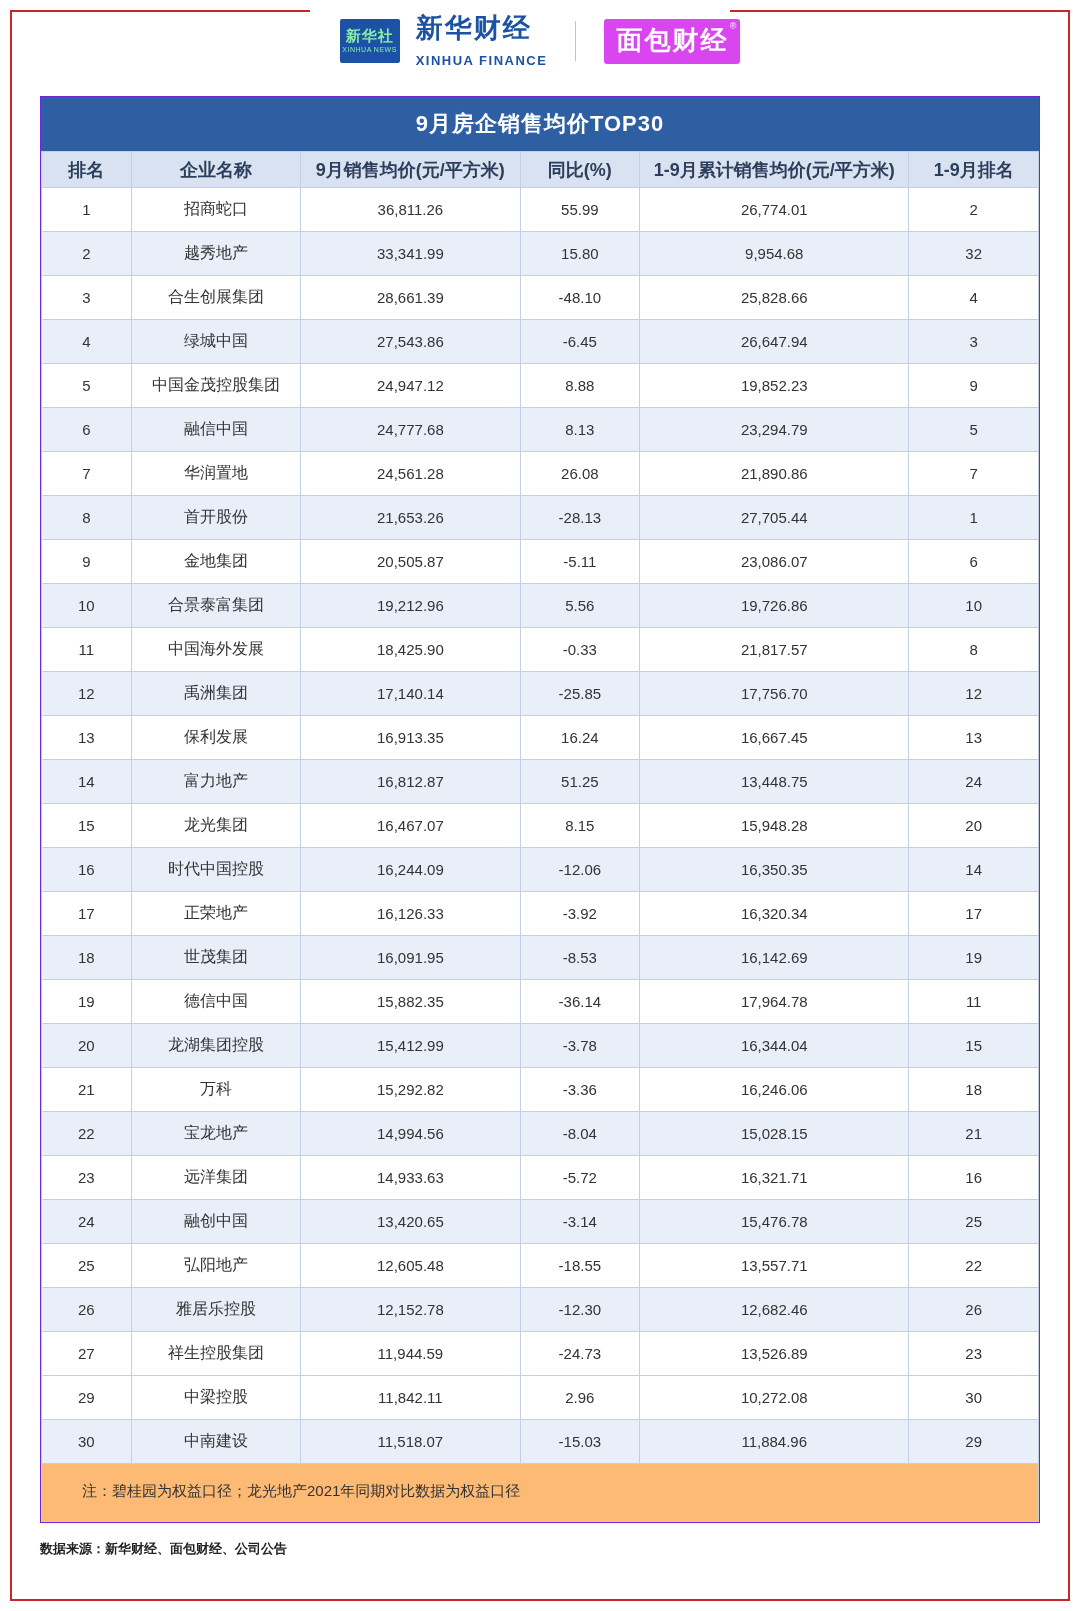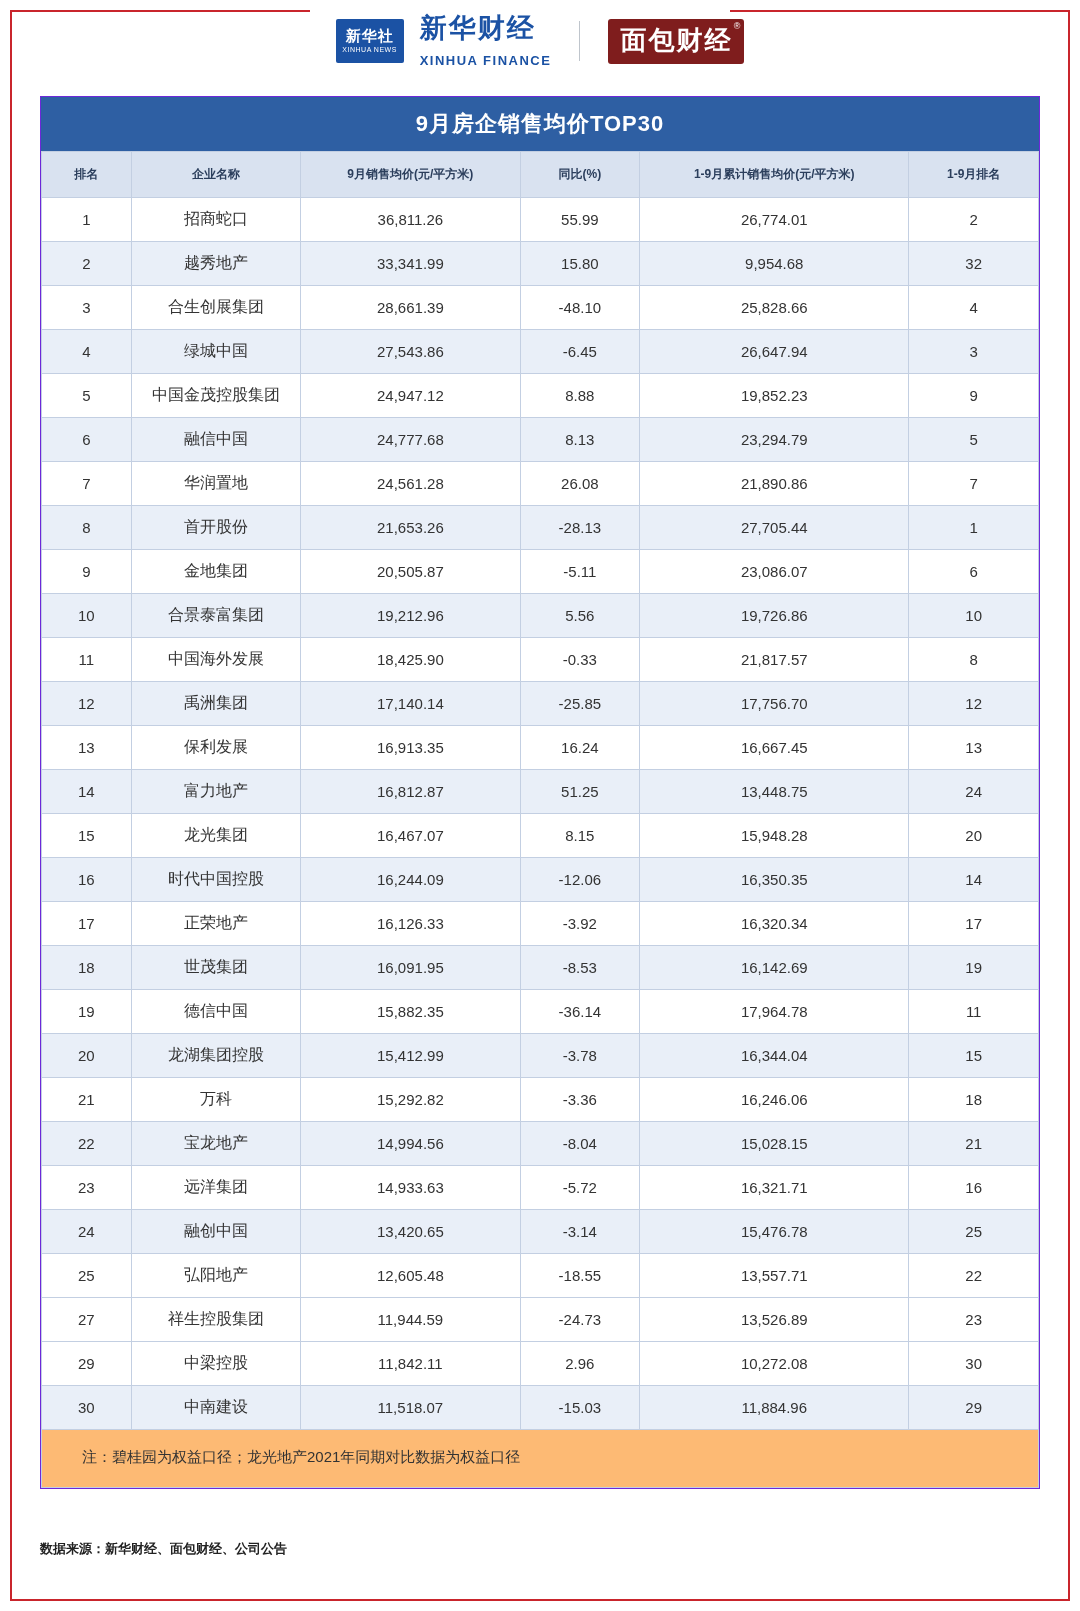--- a/index.html
+++ b/index.html
@@ -74,22 +74,22 @@
     align-items: center;
     justify-content: center;
     gap: 16px;
   }
   .logo-xinhua-news {
     display: flex;
     flex-direction: column;
     align-items: center;
     justify-content: center;
     background: #1b52a4;
-    color: #ffffff;
-    width: 68px;
+    color: #86efac;
+    width: 60px;
     height: 44px;
     border-radius: 2px;
     line-height: 1.05;
   }
   .logo-xinhua-news .cn {
     font-size: 15px;
     font-weight: bold;
     letter-spacing: 1px;
   }
   .logo-xinhua-news .en {
@@ -119,21 +119,21 @@
   }
   .logo-divider {
     width: 1px;
     height: 40px;
     background: #bfc5cc;
     margin: 0 12px;
   }
   .logo-mianbao {
     display: flex;
     align-items: flex-start;
-    background: #7f1d1d;
+    background: #d946ef;
     color: #ffffff;
     font-size: 26px;
     font-weight: bold;
     letter-spacing: 2px;
     padding: 4px 12px 6px 12px;
     border-radius: 3px;
     position: relative;
   }
   .logo-mianbao .reg {
     position: absolute;
@@ -191,23 +191,23 @@
     font-size: 15px;
     text-align: center;
     height: 44px;
     padding: 0 4px;
     box-sizing: border-box;
     color: #333333;
   }
   thead th {
     background: #d9e2f0;
     font-weight: bold;
-    font-size: 12px;
+    font-size: 18px;
     color: #2b3e5c;
-    height: 46px;
+    height: 36px;
   }
   tbody tr.odd td {
     background: #ffffff;
   }
   tbody tr.even td {
     background: #e9eff8;
   }
   td.company {
     font-size: 16px;
   }
@@ -484,20 +484,28 @@
             <td>25</td>
           </tr>
           <tr class="odd">
             <td>25</td>
             <td class="company">弘阳地产</td>
             <td>12,605.48</td>
             <td>-18.55</td>
             <td>13,557.71</td>
             <td>22</td>
           </tr>
+          <tr class="even">
+            <td>26</td>
+            <td class="company">雅居乐控股</td>
+            <td>12,152.78</td>
+            <td>-12.30</td>
+            <td>12,682.46</td>
+            <td>26</td>
+          </tr>
           <tr class="odd">
             <td>27</td>
             <td class="company">祥生控股集团</td>
             <td>11,944.59</td>
             <td>-24.73</td>
             <td>13,526.89</td>
             <td>23</td>
           </tr>
           <tr class="odd">
             <td>29</td>

